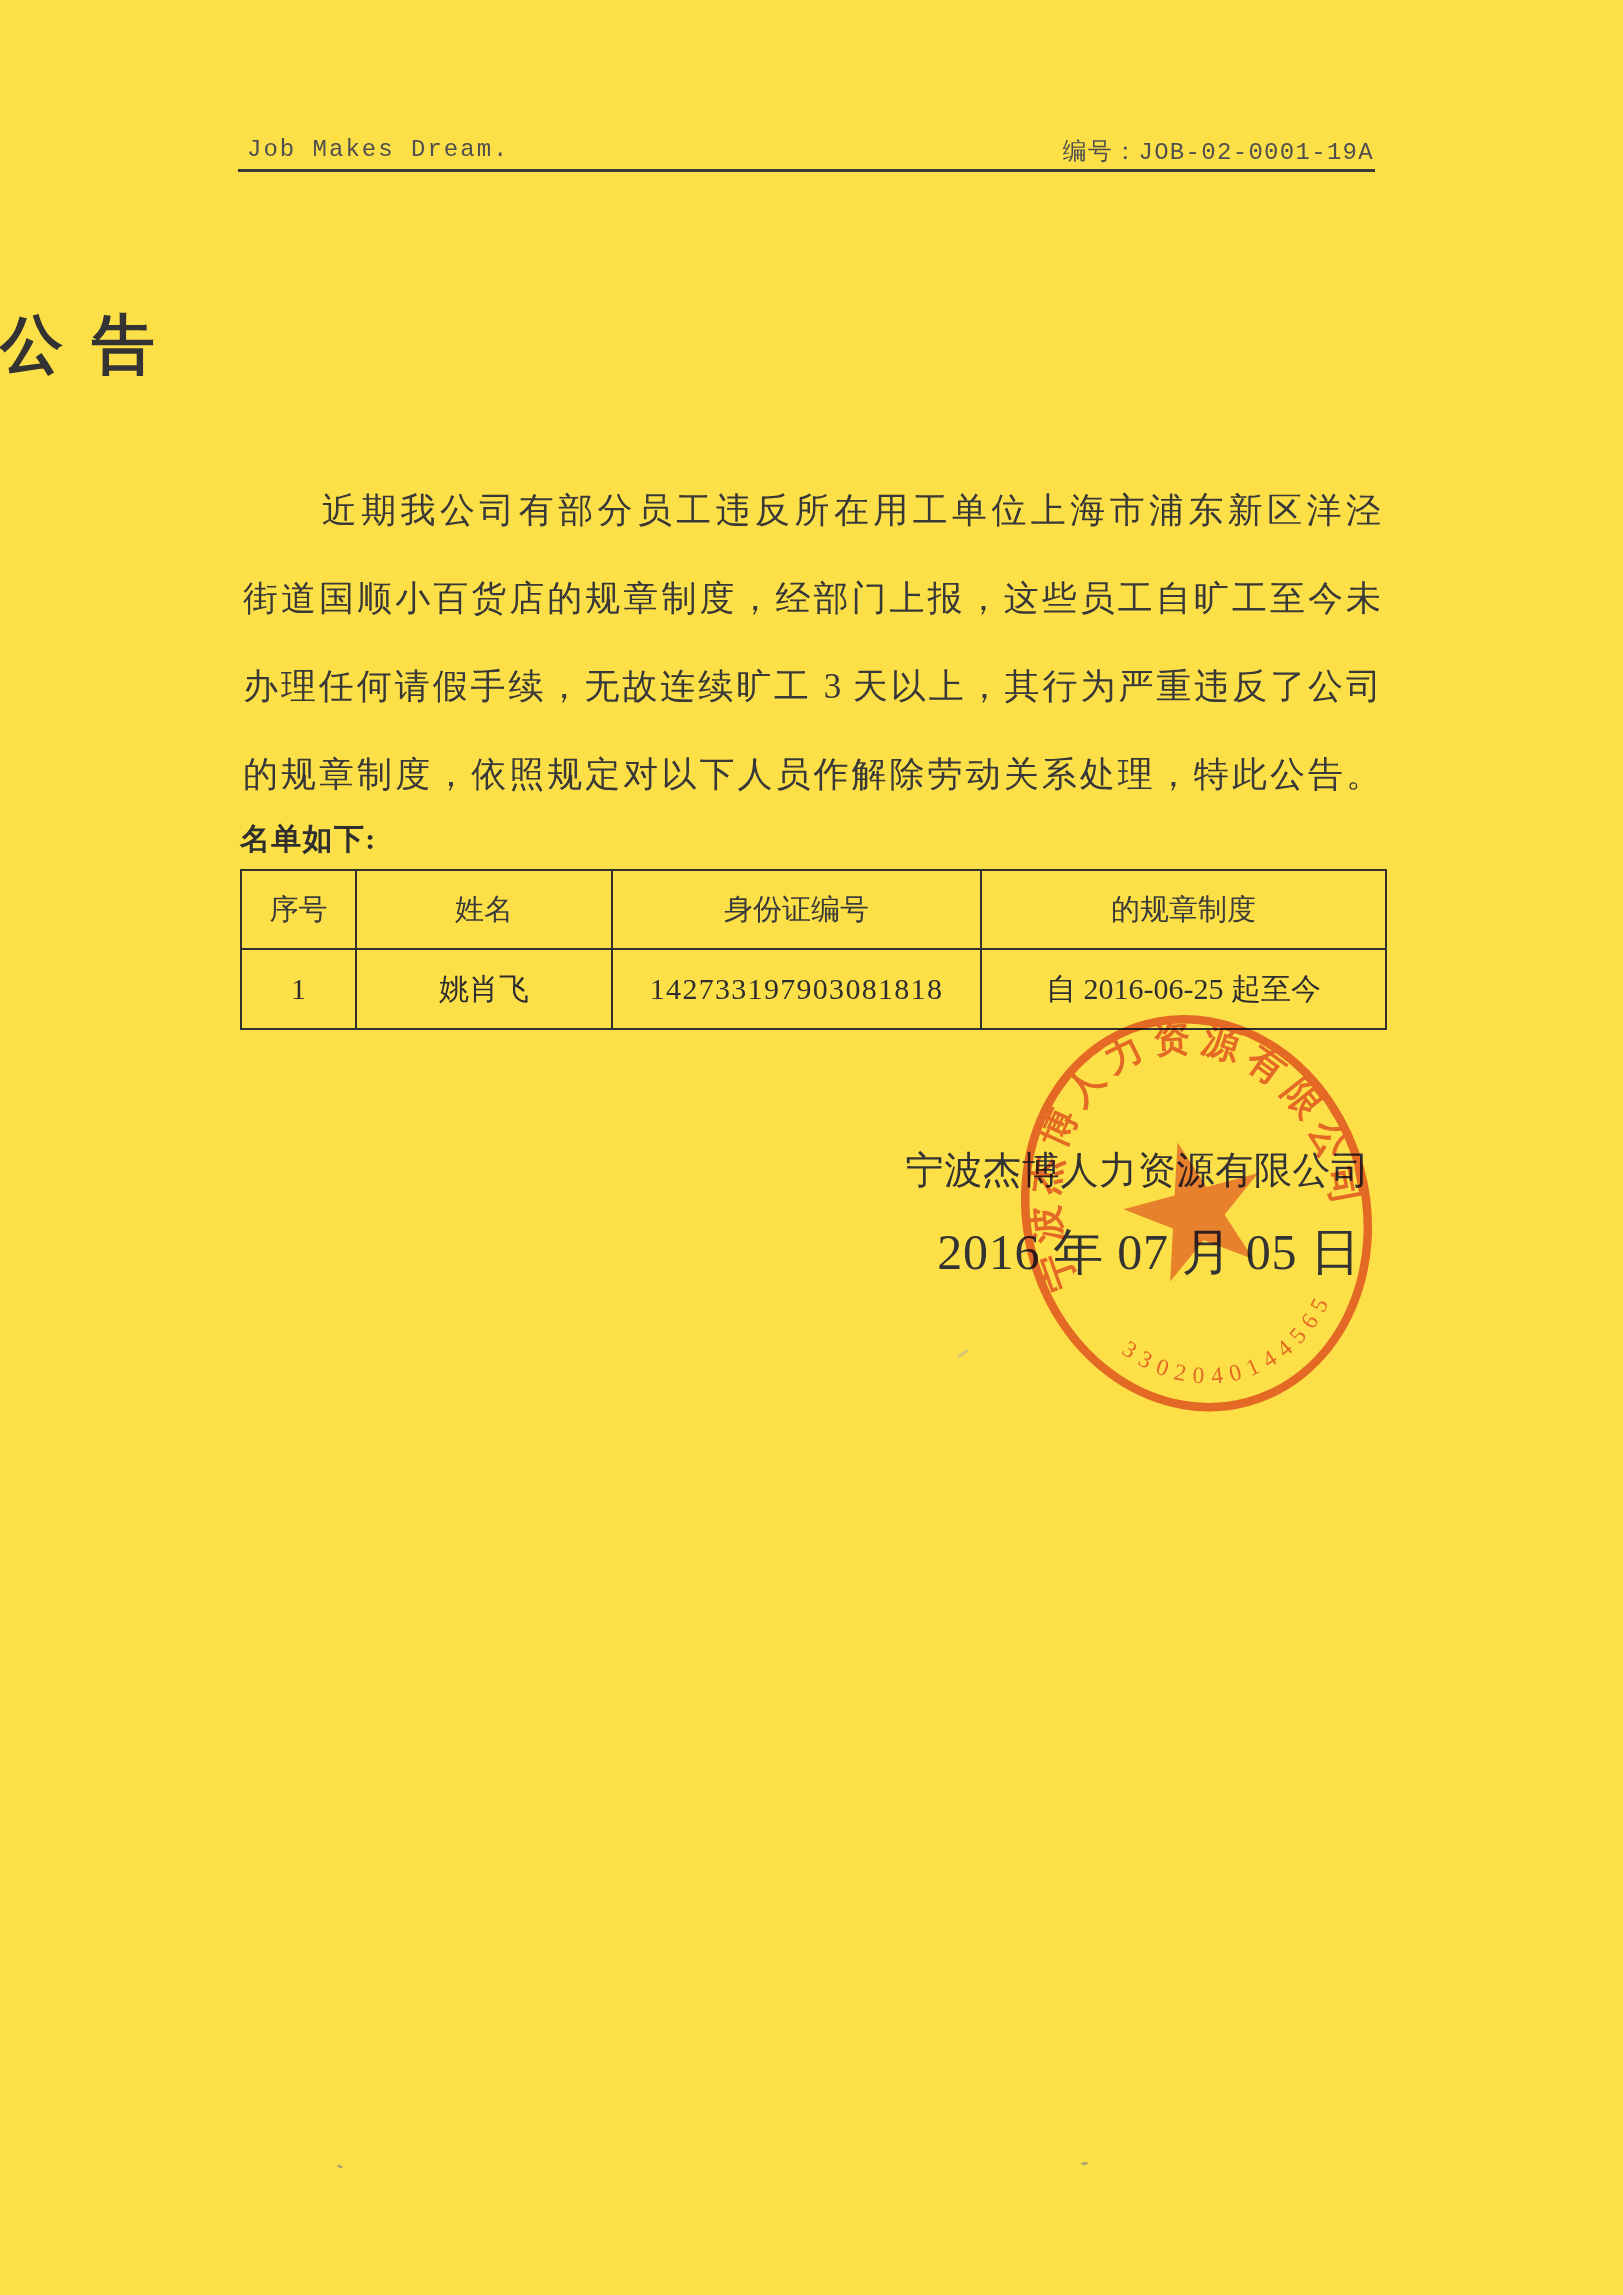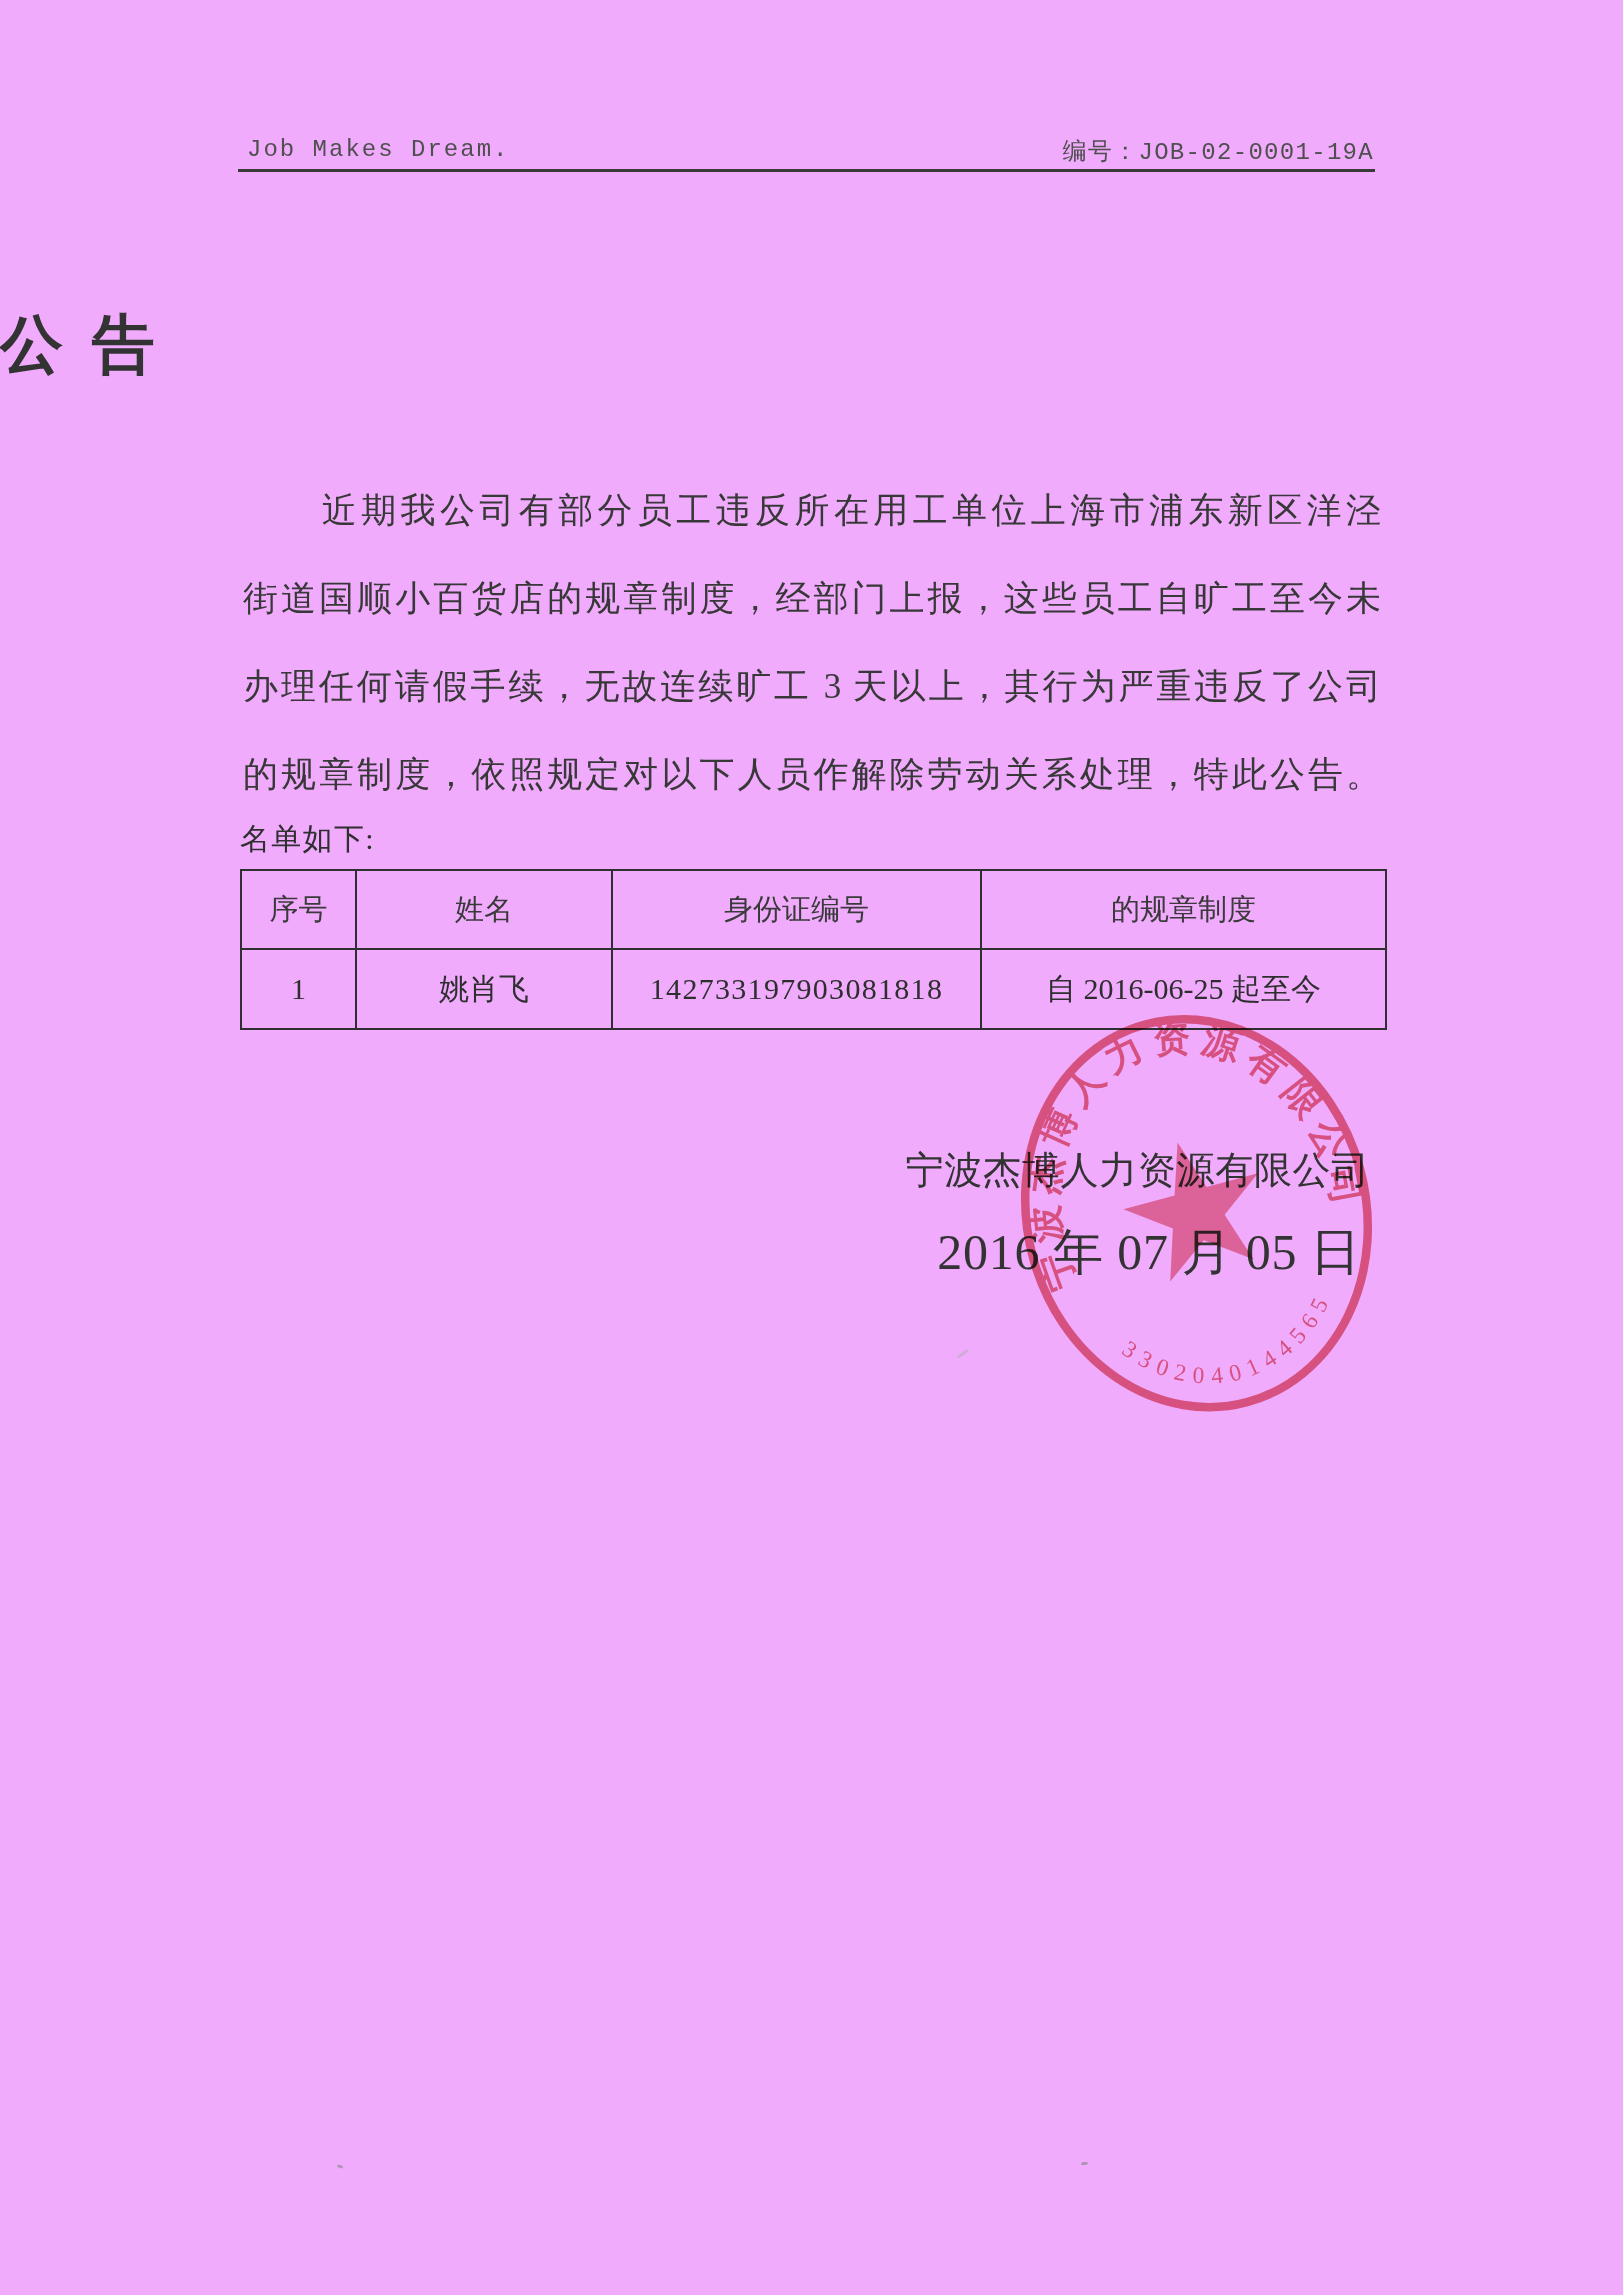--- a/index.html
+++ b/index.html
@@ -1,17 +1,17 @@
 <!DOCTYPE html>
 <html style="font-size:10.5px"><head>
 <meta charset="utf-8">
 <style>
   html,body{margin:0;padding:0;background:#e8e8e8;}
   .page{
-    position:relative; width:1623px; height:2295px; background:#f0abfc;
+    position:relative; width:1623px; height:2295px; background:#fde047;
     overflow:hidden;
     font-family:"Liberation Serif","DejaVu Serif",serif;
     color:#333;
   }
   
   .hdr-left{
     position:absolute; left:247px; top:136px;
     font-family:"Liberation Mono","DejaVu Sans Mono",monospace;
     font-size:24px; letter-spacing:2px; color:#4f4f4f; white-space:pre;
   }
@@ -35,21 +35,21 @@
     position:absolute; left:243px; top:467px; width:1138px;
     font-size:35px; line-height:88px; color:#383838;
   }
   .body-line{
     text-align:justify; text-align-last:justify; text-justify:inter-character;
     white-space:normal;
   }
   
   .list-label{
     position:absolute; left:240px; top:819px;
-    font-size:30px; font-weight:normal; color:#2f2f2f; letter-spacing:1.3px;
+    font-size:30px; font-weight:bold; color:#2f2f2f; letter-spacing:1.3px;
   }
   
   .roster{
     position:absolute; left:240px; top:869px; width:1145px;
     border-collapse:collapse; table-layout:fixed;
   }
   .roster td{
     border:2px solid #2f2f2f; text-align:center; vertical-align:middle;
     color:#2e2e2e; padding:0;font-family:Liberation Serif, serif;
   }

